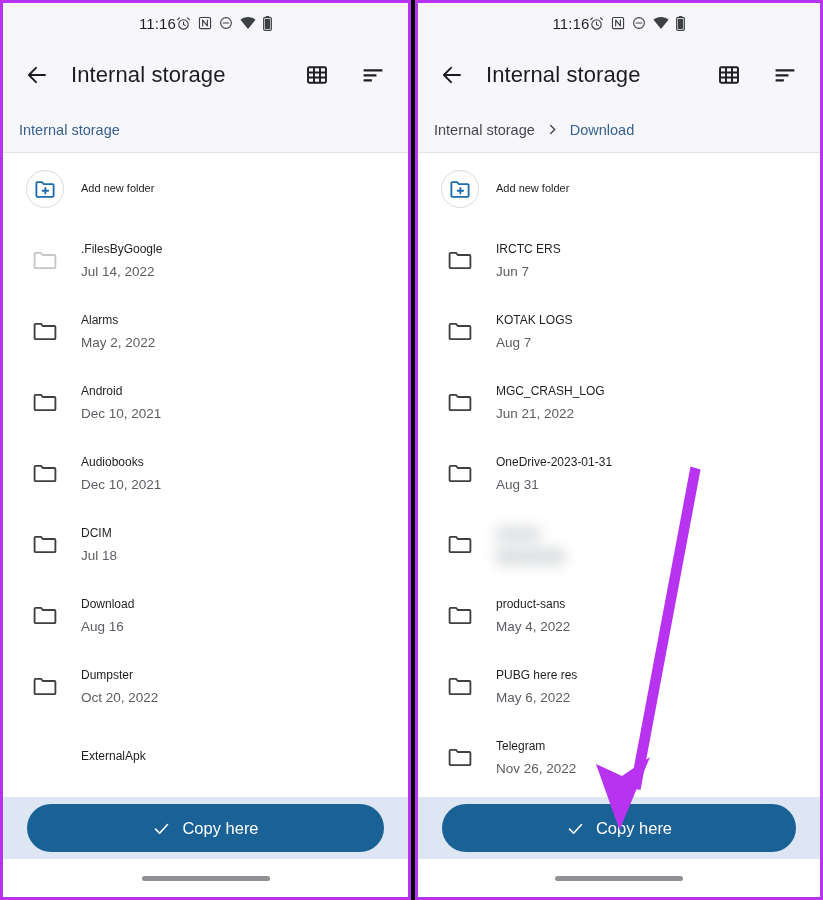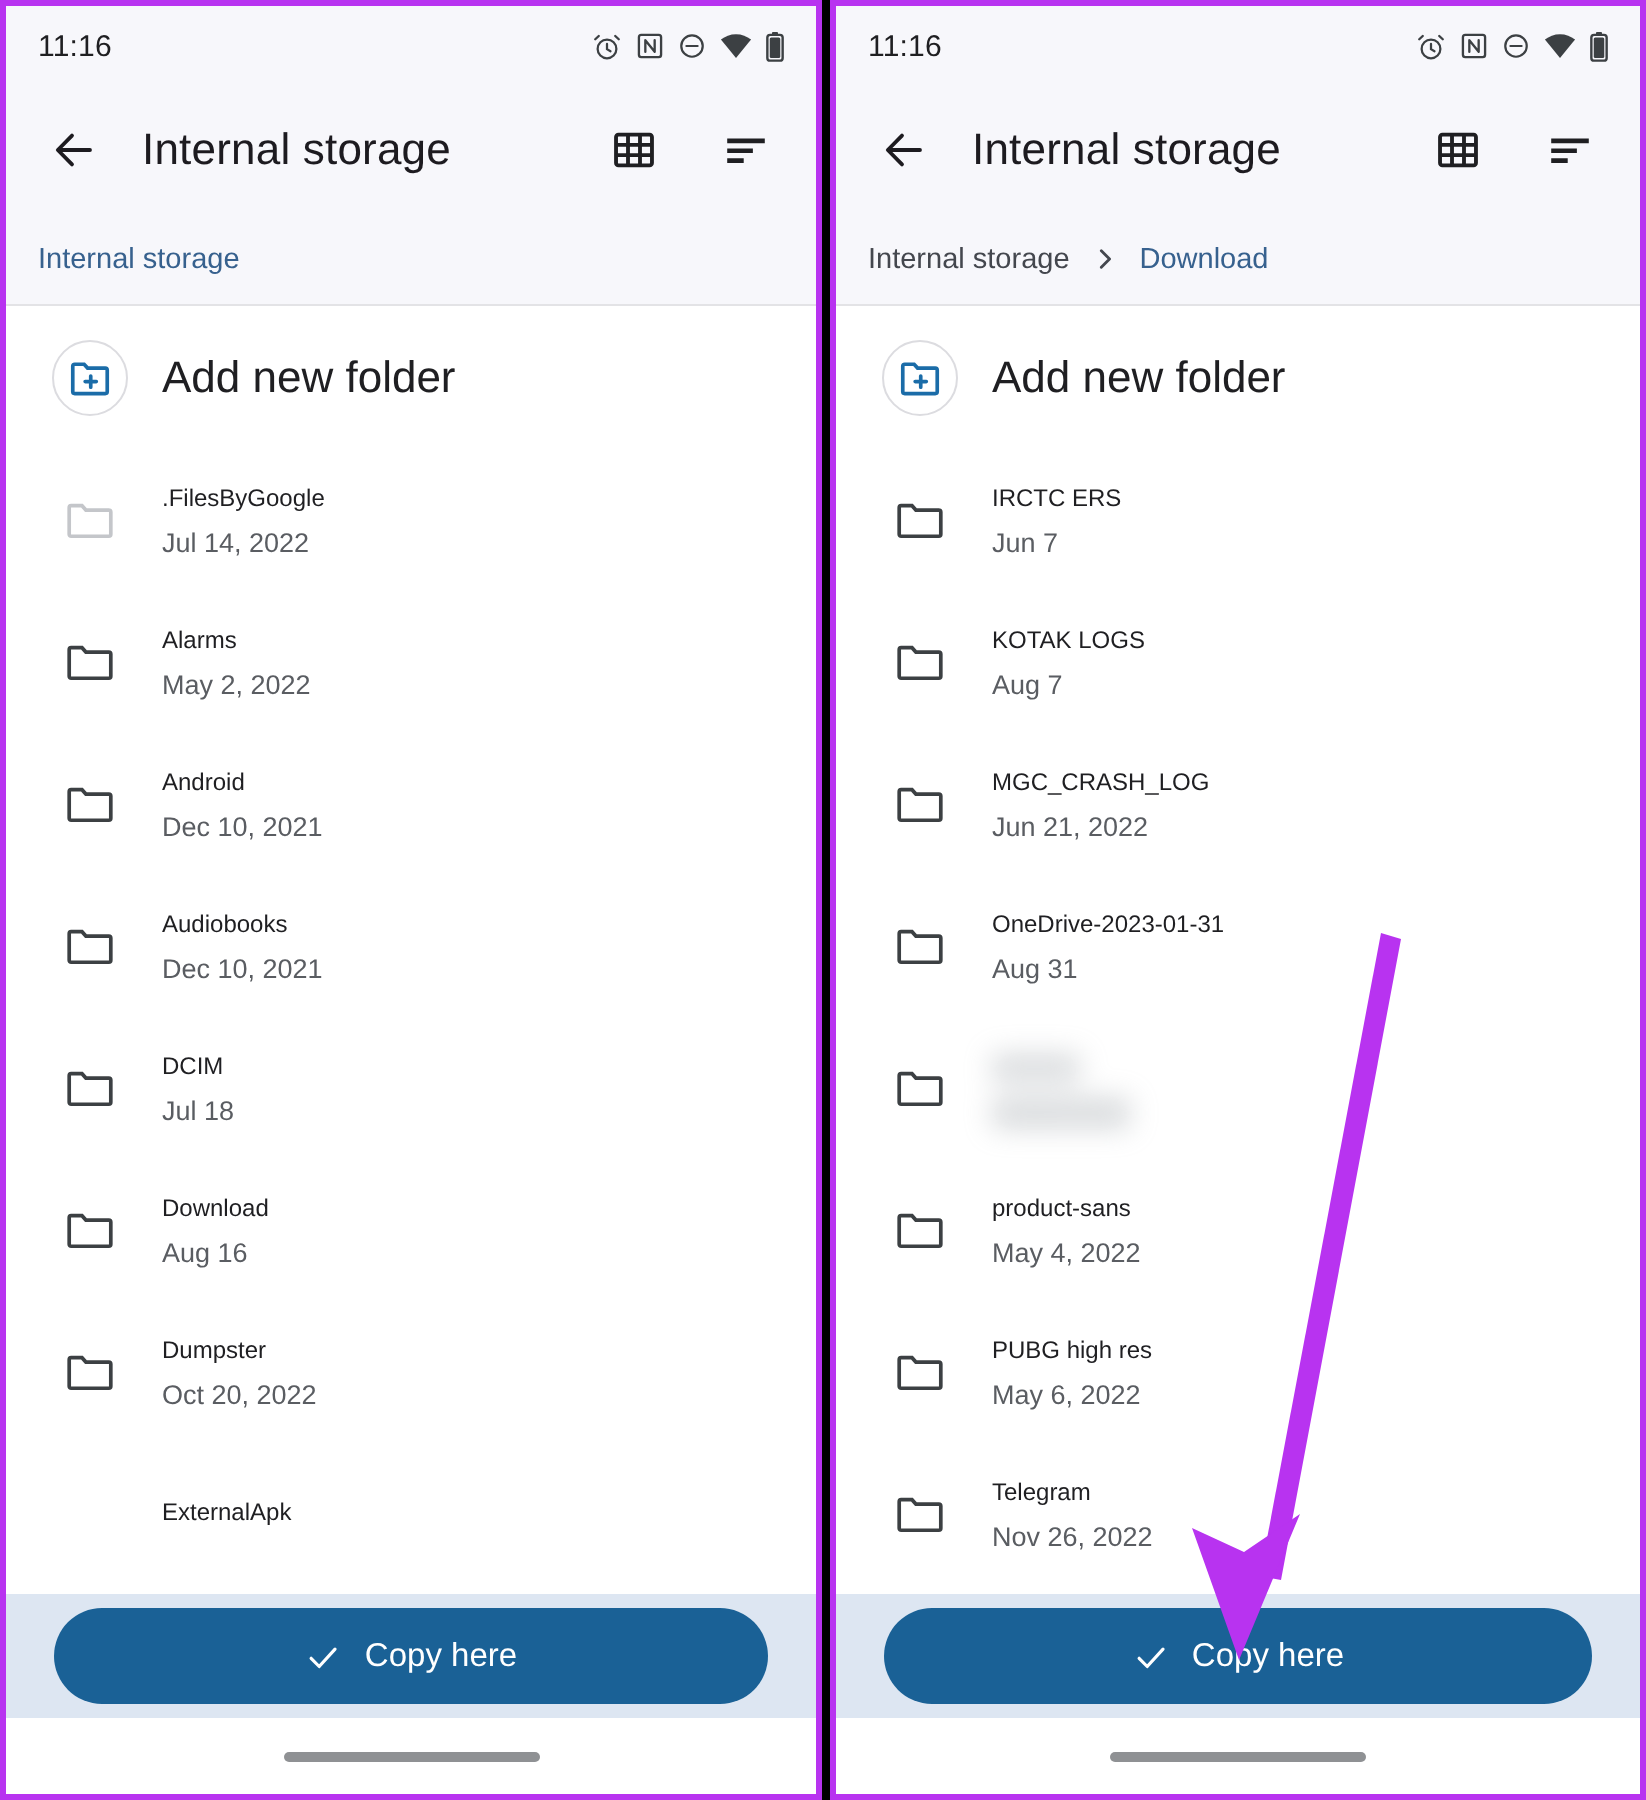--- a/index.html
+++ b/index.html
@@ -18,21 +18,21 @@
     overflow: hidden;
   }
   .phone.left  { left: 0;   width: 411px; }
   .phone.right { left: 415px; width: 408px; }
 
   .screen { position: relative; width: 100%; height: 100%; background: #fff; display: flex; flex-direction: column; }
 
   
   .statusbar {
     height: 40px; background: #f7f7fb;
-    display: flex; align-items: center; justify-content: space-between;
+    display: flex; align-items: center; justify-content: center;
     padding: 0 16px 0 16px; flex: 0 0 auto;
   }
   .clock { font-size: 15px; color: #1f1f22; letter-spacing: .1px; }
   .sysicons { display: flex; align-items: center; gap: 7px; }
   .sysicons svg { display: block; }
 
   
   .appbar {
     height: 64px; background: #f7f7fb; flex: 0 0 auto;
     display: flex; align-items: center; padding: 0 18px 0 16px;
@@ -59,21 +59,21 @@
   
   .list { position: relative; flex: 1 1 auto; background: #fff; overflow: hidden; }
   .row {
     position: relative; height: 71px; display: flex; align-items: center;
     padding: 0 16px 0 20px;
   }
   .row .ico { width: 44px; flex: 0 0 auto; display: flex; align-items: center; justify-content: center; }
   .row .txt { margin-left: 14px; display: flex; flex-direction: column; justify-content: center; min-width: 0; }
   .rname { font-size: 12px; color: #1f1f22; line-height: 21px; white-space: nowrap; }
   .rdate { font-size: 13.5px; color: #5a5d62; line-height: 19px; margin-top: 2px; white-space: nowrap; }
-  .row.newfolder .rname { font-size: 22px; }
+  .row.newfolder .rname { font-size: 11px; }
   .addcircle {
     width: 38px; height: 38px; border-radius: 50%; border: 1px solid #dcdce0;
     display: flex; align-items: center; justify-content: center; background: #fff;
   }
   .row.redacted .blurwrap { filter: blur(7px); opacity: .5; }
   .row.redacted .rname, .row.redacted .rdate { color: #9aa0a6; }
 
   
   .hl-box {
     position: absolute; left: 5px; right: 5px;
@@ -438,21 +438,21 @@
           </span>
         </div>
 
         <div class="row">
           <span class="ico">
             <svg width="26" height="26" viewBox="0 0 24 24">
               <path d="M2.4 18.6V6.3c0-.5.4-.9.9-.9h5l1.8 2h10.6c.5 0 .9.4.9.9v10.3c0 .5-.4.9-.9.9H3.3c-.5 0-.9-.4-.9-.9z" fill="none" stroke="#3c4043" stroke-width="1.7"></path>
             </svg>
           </span>
           <span class="txt">
-            <span class="rname">PUBG high res</span>
+            <span class="rname">PUBG here res</span>
             <span class="rdate">May 6, 2022</span>
           </span>
         </div>
 
         <div class="row">
           <span class="ico">
             <svg width="26" height="26" viewBox="0 0 24 24">
               <path d="M2.4 18.6V6.3c0-.5.4-.9.9-.9h5l1.8 2h10.6c.5 0 .9.4.9.9v10.3c0 .5-.4.9-.9.9H3.3c-.5 0-.9-.4-.9-.9z" fill="none" stroke="#3c4043" stroke-width="1.7"></path>
             </svg>
           </span>

